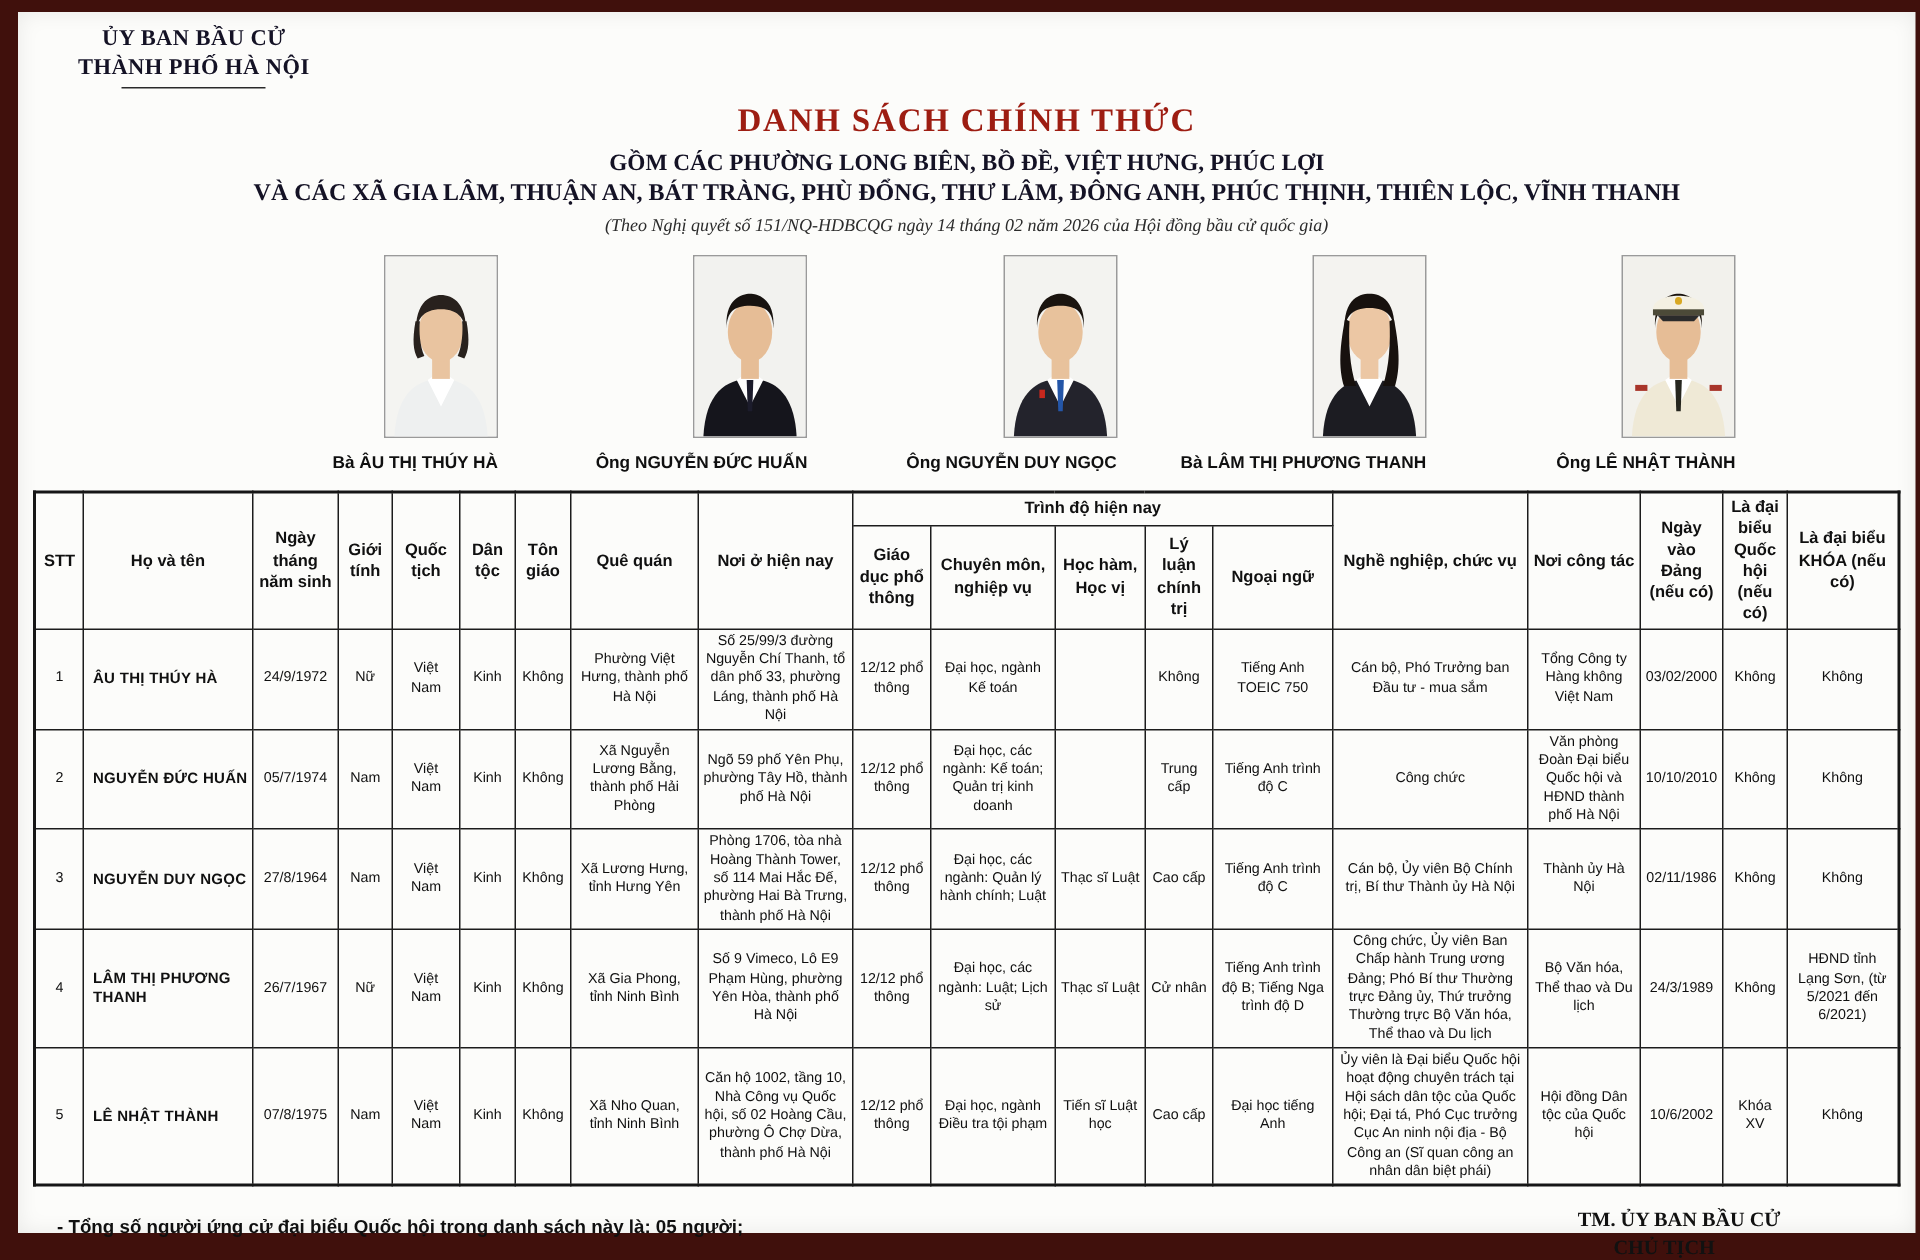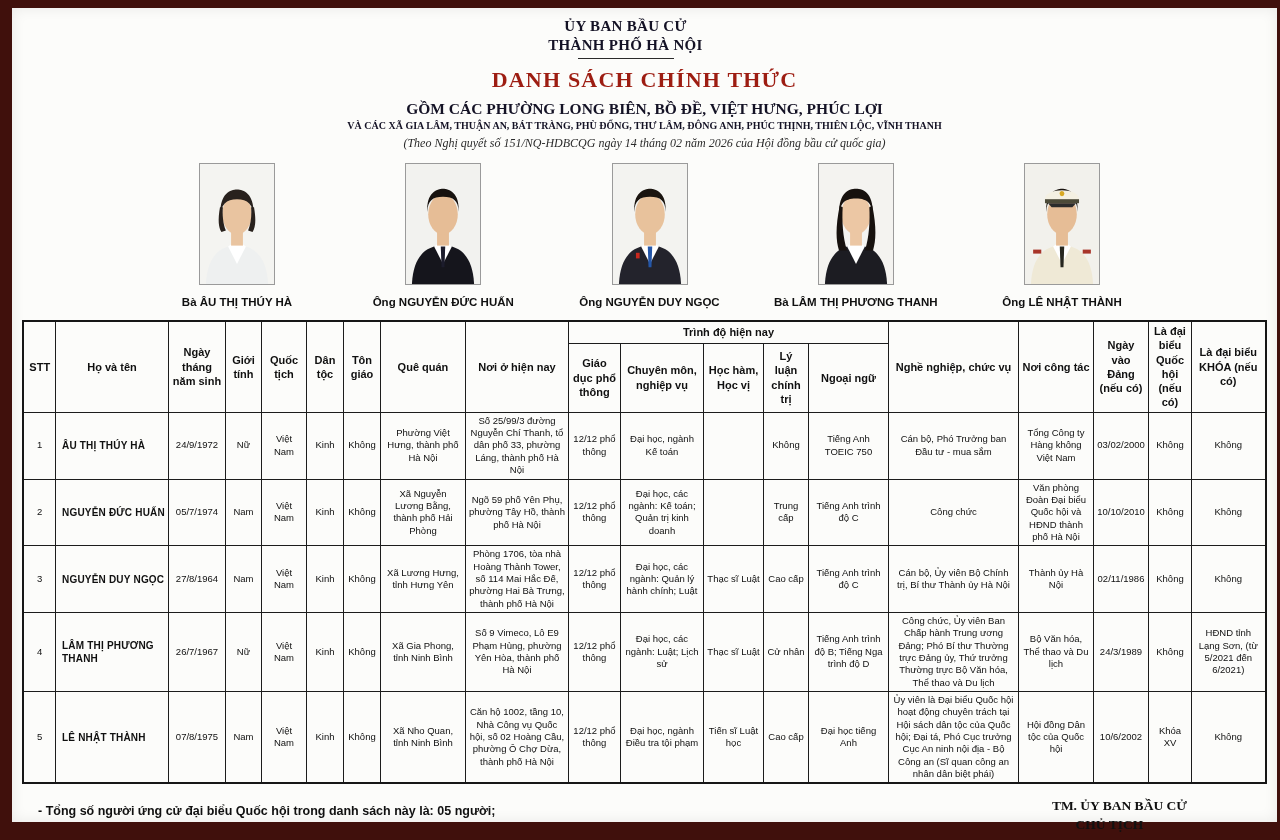--- a/index.html
+++ b/index.html
@@ -8,39 +8,39 @@
     --frame:#40100c;
   }
   *{box-sizing:border-box;margin:0;padding:0;}
   html,body{width:1280px;height:840px;overflow:hidden;}
   body{background:var(--frame);font-family:"Liberation Sans",sans-serif;}
   .page{
     position:absolute;left:12px;top:8px;right:3px;bottom:18px;
     background:#fcfcfa;box-shadow:inset 0 0 14px rgba(0,0,0,.08);
   }
   
-  .top-row{display:flex;justify-content:space-between;padding:10px 78px 0 40px;flex-direction:column;}
+  .top-row{display:flex;justify-content:space-between;padding:10px 78px 0 40px;}
   .hblock{text-align:center;font-family:"Liberation Serif",serif;color:var(--ink);}
   .hblock .l1{font-weight:700;font-size:15px;letter-spacing:.3px;}
   .hblock .l2{font-weight:700;font-size:15px;letter-spacing:.3px;margin-top:2px;}
   .hr-right .l1{font-size:15.5px;}
   .hr-right .l2{font-size:14.5px;}
   .underline{border-bottom:1.6px solid #2a2a2a;margin:4px auto 0;}
   .u-left{width:96px;}
   .u-right{width:160px;}
   
   .title-block{text-align:center;margin-top:8px;font-family:"Liberation Serif",serif;}
   .t-main{color:var(--title-red);font-weight:700;font-size:22px;letter-spacing:1.2px;}
   .t-sub{color:var(--title-red);font-weight:700;font-size:17px;margin-top:5px;letter-spacing:.4px;}
   .t-area{color:var(--ink);font-weight:700;font-size:15.5px;margin-top:7px;}
-  .t-area2{color:var(--ink);font-weight:700;font-size:10px;margin-top:2px;}
+  .t-area2{color:var(--ink);font-weight:700;font-size:16px;margin-top:2px;}
   .t-note{color:#2b2b2b;font-style:italic;font-size:12px;margin-top:5px;}
   
   .photos-row{display:flex;justify-content:space-between;margin:12px 120px 0 130px;}
-  .photo-card{display:flex;flex-direction:column;align-items:center;width:190px;}
+  .photo-card{display:flex;flex-direction:column;align-items:flex-end;width:190px;}
   .photo-frame{width:76px;height:122px;border:1px solid #9a9a9a;background:#fff;}
   .photo-frame svg{display:block;}
   .photo-caption{margin-top:11px;font-weight:700;font-size:11.5px;color:#101010;white-space:nowrap;}
   
   table{border-collapse:collapse;table-layout:fixed;width:1242px;margin:12px auto 0;
         font-size:9.5px;color:#101010;border:2px solid #161616;}
   th,td{border:1px solid #1c1c1c;text-align:center;vertical-align:middle;
         padding:2px 3px;line-height:1.3;overflow:hidden;}
   thead th{font-weight:700;font-size:11px;}
   td.name-cell{text-align:left;font-weight:700;font-size:10px;padding-left:6px;letter-spacing:.2px;}

